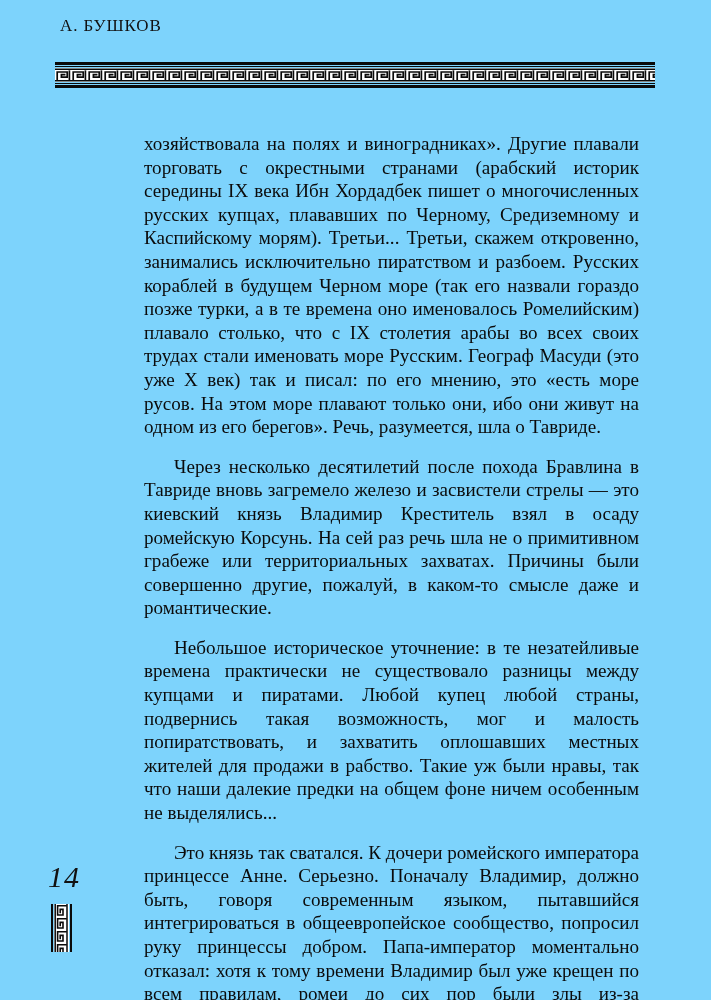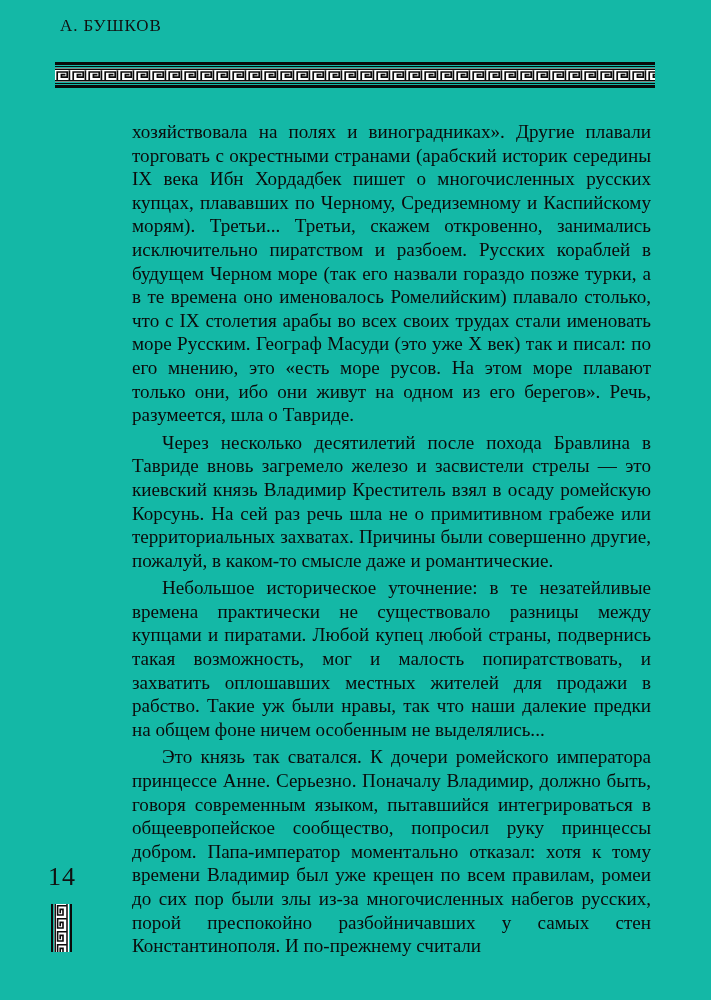--- a/index.html
+++ b/index.html
@@ -14,21 +14,21 @@
     position: relative;
     overflow: hidden;
     font-family: "Liberation Serif", "DejaVu Serif", serif;
     color: #0b0b0b;
     -webkit-font-smoothing: antialiased;
   }
 
   .page {
     position: absolute;
     inset: 0;
-    background: #14b8a6;
+    background: #7dd3fc;
     padding-left: 23px;
   }
 
   
   .running-head {
     position: absolute;
     left: 60px;
     top: 16px;
     font-size: 17px;
     letter-spacing: 0.9px;
@@ -73,41 +73,42 @@
     top: 116px;
     width: 527px;
     font-size: 19.1px;
     line-height: 23.6px;
     text-align: justify;
     text-justify: inter-word;
     color: #0b0b0b;
     hyphens: none;
   }
   .text-block p {
-    margin: 4px;
+    margin: 16px;
     text-indent: 0;
   }
   .text-block p.indent {
     text-indent: 30px;
   }
   .text-block p:last-child {
     text-align: justify;
   }
 
   
   .folio {
     position: absolute;
     left: 48px;
     top: 860px;
     width: 60px;
-    font-size: 26px;
+    font-size: 30px;
     line-height: 34px;
     letter-spacing: 1px;
     color: #111111;
     font-family: "Liberation Serif", "DejaVu Serif", serif;
+    font-style: italic;
   }
 
   
   .meander-v {
     position: absolute;
     left: 51px;
     top: 904px;
     width: 21px;
     height: 48px;
   }

